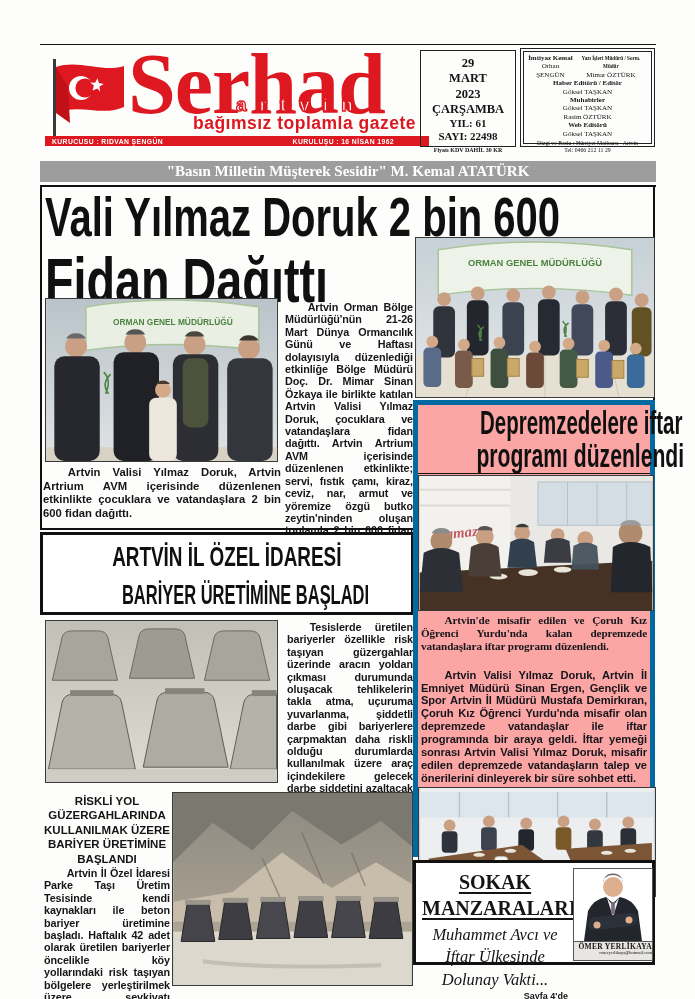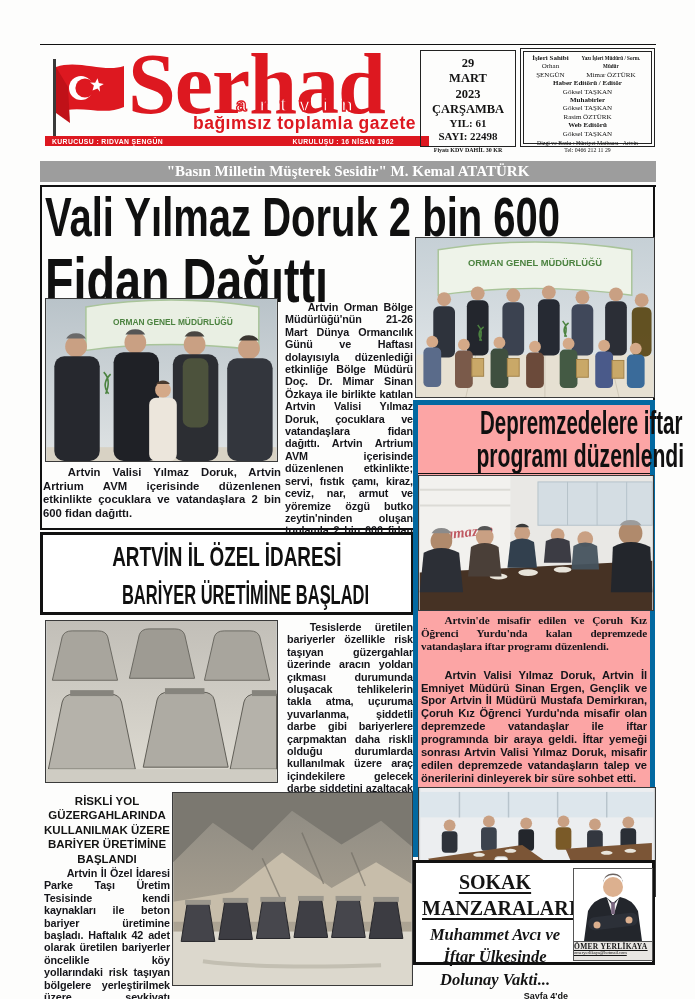--- a/index.html
+++ b/index.html
@@ -40,25 +40,25 @@
   .caption .ind{text-indent:2.2em;margin:0;}
   .subhead{font-size:11.5px;font-weight:bold;text-align:center;line-height:1.25;}
   .photo{border:1px solid #3a3a3a;box-sizing:border-box;overflow:hidden;background:#cfd3d5;}
   .photo svg{display:block;width:100%;height:100%;}
   
   .art-box{border:5px solid #0369a1;box-sizing:border-box;background:#fca5a5;}
   
   .sokak{border:3px solid #111;box-sizing:border-box;background:#fff;}
   .sokak-title{font-family:"Liberation Serif",serif;font-weight:bold;font-size:20px;
                text-decoration:underline;text-underline-offset:3px;text-align:center;line-height:1.3;}
-  .sokak-teaser{font-family:"Liberation Serif",serif;font-weight:bold;font-style:italic;
+  .sokak-teaser{font-family:"Liberation Serif",serif;font-weight:normal;font-style:italic;
                 font-size:16.5px;text-align:center;line-height:1.35;}
   .sokak-ref{font-size:9px;font-weight:bold;text-align:right;}
   .col-photo-caption{position:absolute;left:0;right:0;bottom:0;background:#e8e6e3;border-top:1px solid #555;
-                     text-align:left;font-family:"Liberation Serif",serif;text-decoration:underline;}
+                     text-align:right;font-family:"Liberation Serif",serif;}
   .col-photo-caption .nm{font-size:7.5px;font-weight:bold;letter-spacing:.3px;}
   .col-photo-caption .em{font-size:4.5px;line-height:1;}
 </style>
 </head>
 <body>
 
 <div id="page">
 
   <div class="abs rule" style="left:40px;top:44px;width:616px;height:1px;"></div>
 
@@ -91,21 +91,21 @@
     <div>2023</div>
     <div>ÇARŞAMBA</div>
     <div class="small">YIL: 61</div>
     <div class="small">SAYI: 22498</div>
     <div class="price">Fiyatı KDV DAHİL 30 KR</div>
   </div>
 
   <div class="abs staffbox" style="left:520px;top:48px;width:135px;height:99px;">
     <div class="r1">
       <span class="c1">
-        <span class="role">İşleri Sahibi</span><br>
+        <span class="role">İmtiyaz Kemal</span><br>
         <span>Orhan ŞENGÜN</span>
       </span>
       <span class="c2">
         <span class="role">Yazı İşleri Müdürü / Sorm. Müdür</span><br>
         <span>Mimar ÖZTÜRK</span>
       </span>
     </div>
     <div class="role">Haber Editörü / Editör</div>
     <div>Göksel TAŞKAN</div>
     <div class="role">Muhabirler</div>

